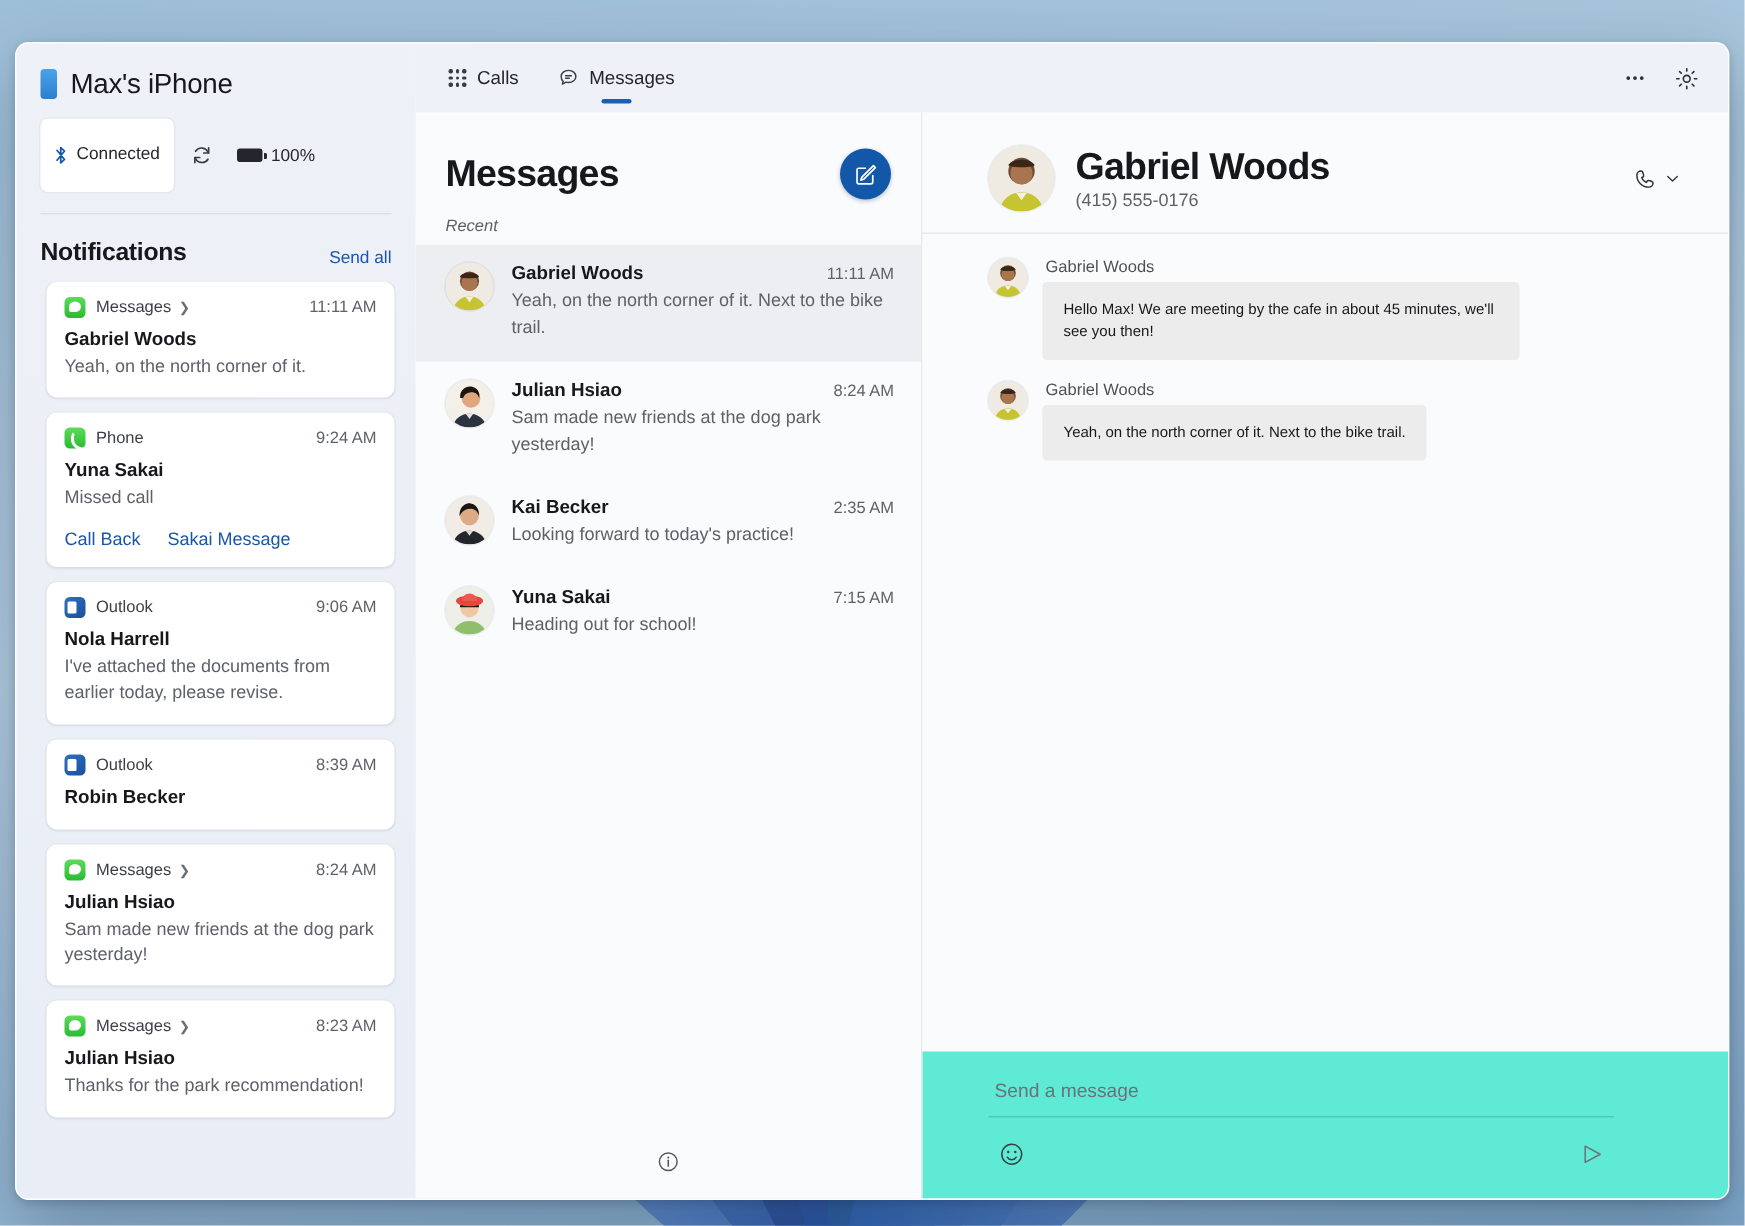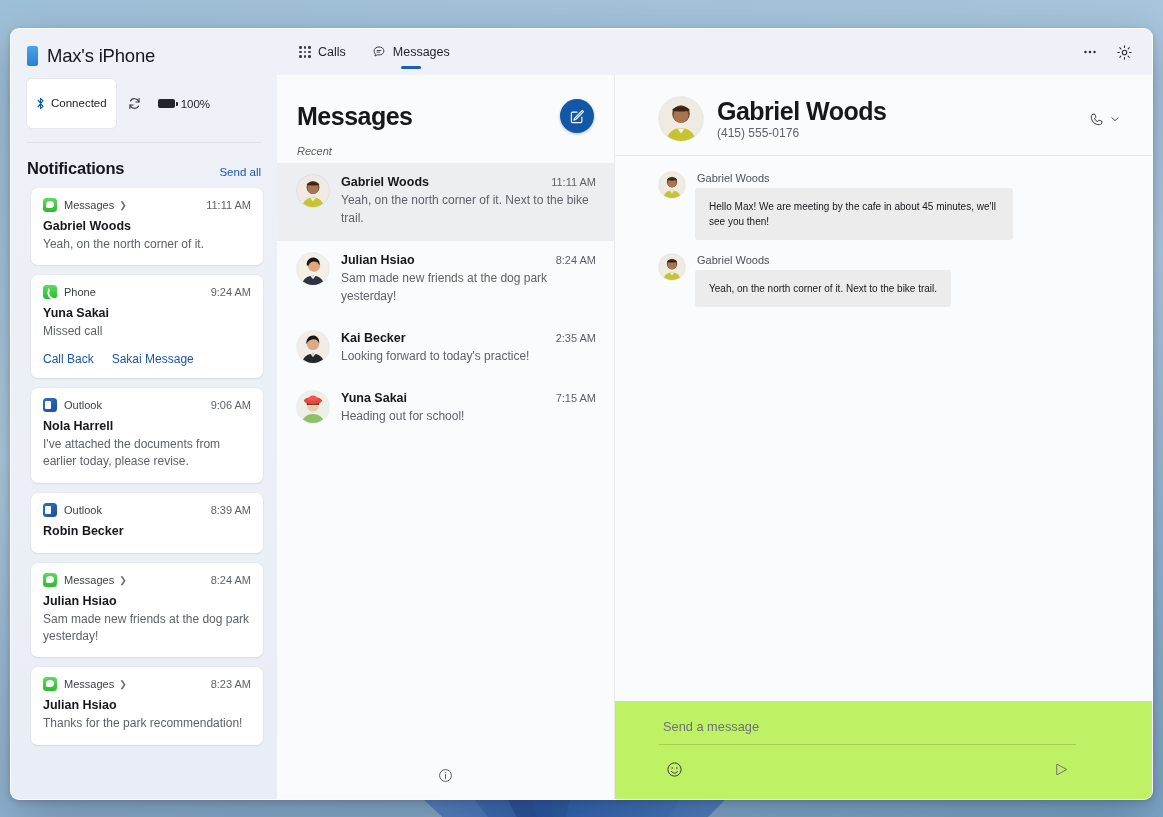--- a/index.html
+++ b/index.html
@@ -331,21 +331,21 @@
     padding: 11px 14px;
     font-size: 10px; color:#16181c; line-height:1.5;
   }
   .msg-out { display:flex; justify-content:flex-end; margin-bottom: 16px; }
   .bubble.out {
     background:#d8d8d8;
     max-width: 62%;
   }
   .composer {
     flex: 0 0 auto;
-    background:#bef264;
+    background:#5eead4;
     padding: 10px 76px 16px 44px;
   }
   .composer-inner {
     background: transparent;
   }
   .msg-input {
     width:100%;
     border:none; outline:none;
     background: transparent;
     border-bottom: 1px solid rgba(0,0,0,.14);

